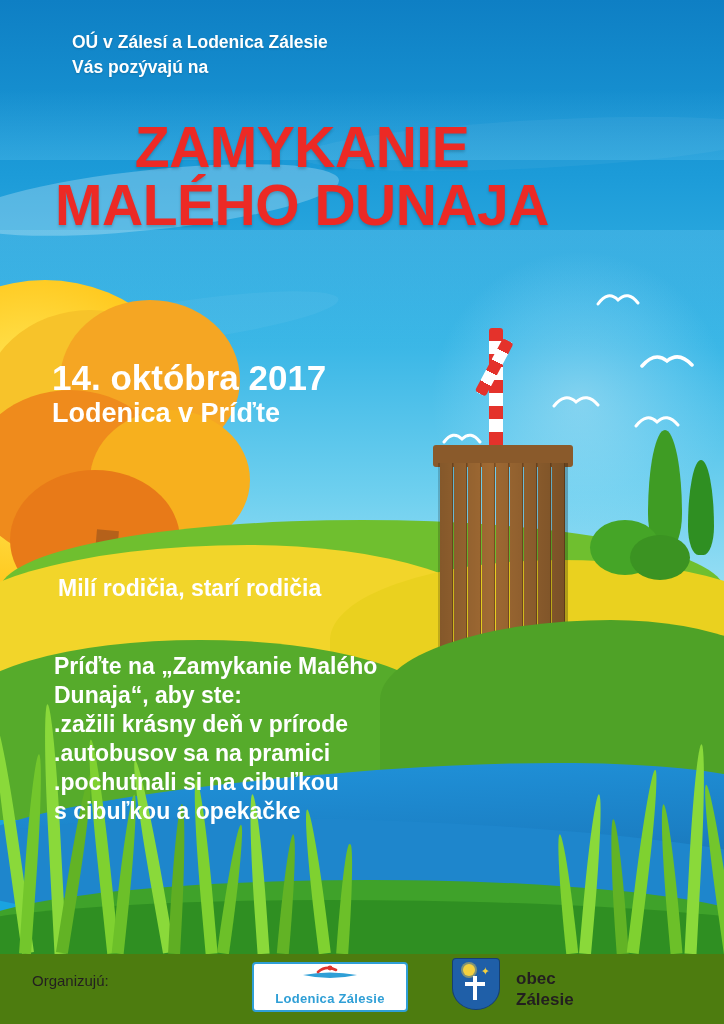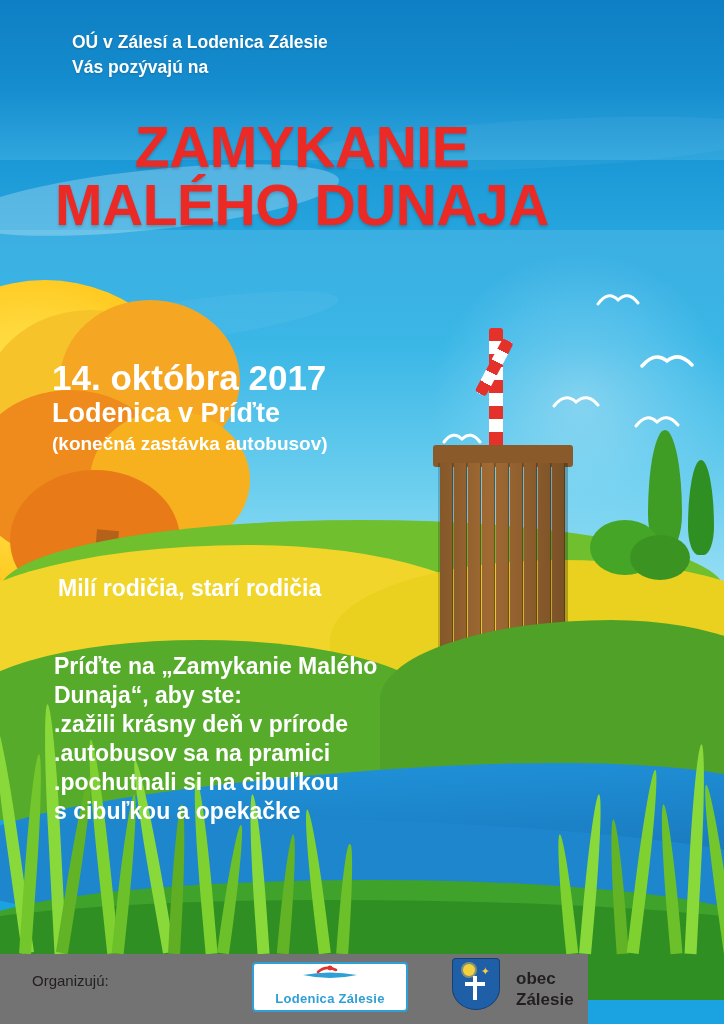--- a/index.html
+++ b/index.html
@@ -154,22 +154,22 @@
     font-size:23px;font-weight:bold;line-height:1.28;
   }
   .body2{
     left:54px;top:652px;width:460px;
     font-size:23px;font-weight:bold;line-height:1.26;
   }
   .body2 .line{display:block;}
 
   
   .footer{
-    position:absolute;left:0;bottom:0;width:588px;height:70px;
-    background:#737373;
+    position:absolute;left:0;bottom:0;width:724px;height:70px;
+    background:#4d7c0f;
   }
   .org-label{
     position:absolute;left:32px;top:18px;font-size:15px;color:#231f20;font-weight:normal;
   }
   .logo-lodenica{
     position:absolute;left:252px;top:8px;width:152px;height:46px;
     border:2px solid #2f9fd6;border-radius:4px;background:#ffffff;
     display:flex;flex-direction:column;align-items:center;justify-content:flex-end;
   }
   .logo-lodenica .kayak{height:16px;width:100%;position:relative;}
@@ -315,21 +315,20 @@
   </div>
 
   <div class="txt title">
     <span class="l1">ZAMYKANIE</span>
     <span class="l2">MALÉHO DUNAJA</span>
   </div>
 
   <div class="txt when">
     <div class="date">14. októbra 2017</div>
     <div class="place">Lodenica v Príďte</div>
-    <div class="note">(konečná zastávka autobusov)</div>
   </div>
 
   <div class="txt body1">
     <div>Milí rodičia, starí rodičia</div>
   </div>
 
   <div class="txt body2">
     <span class="line">Príďte na „Zamykanie Malého</span>
     <span class="line">Dunaja“, aby ste:</span>
     <span class="line">.zažili krásny deň v prírode</span>

